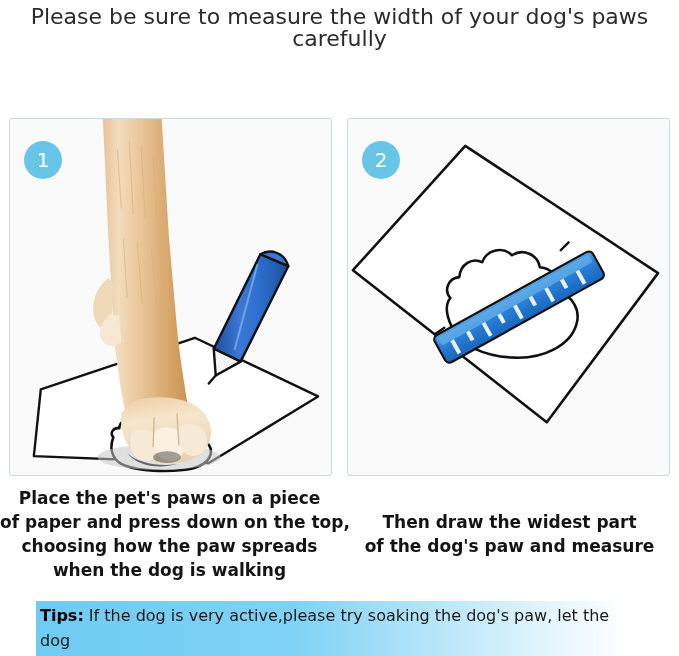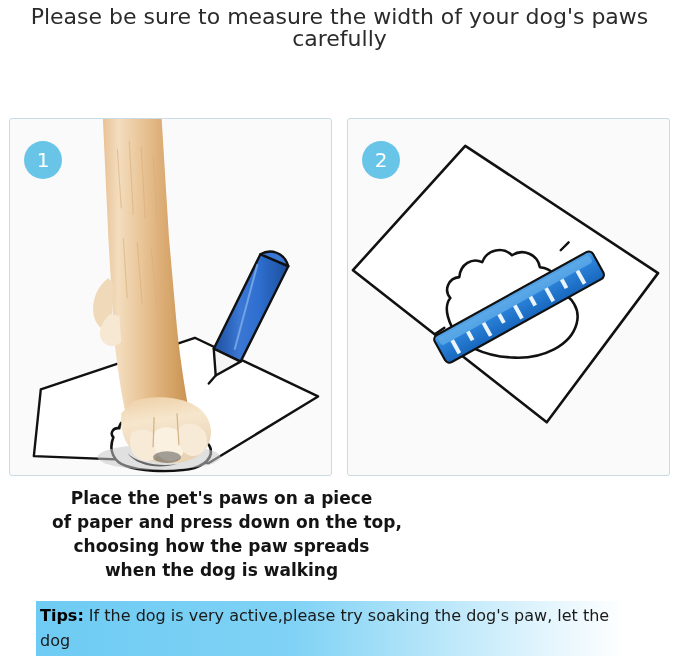--- a/index.html
+++ b/index.html
@@ -100,21 +100,21 @@
   .caption {
     position: absolute;
     top: 0;
     text-align: center;
     font-size: 17px;
     line-height: 24px;
     font-weight: bold;
     color: #141414;
     font-family: "DejaVu Sans", sans-serif;
   }
-  #caption-1 { left: 12px;   width: 339px; padding-left: 40px; }
+  #caption-1 { left: 0;   width: 339px; }
   #caption-2 { left: 340px; width: 339px; padding-top: 24px; }
   .caption .cap-line { display: block; white-space: nowrap; }
 
   
   #tips {
     position: absolute;
     left: 36px;
     top: 601px;
     width: 608px;
     padding: 2px 4px 3px 4px;
@@ -284,18 +284,22 @@
   </div>
 </div>
 
 <div id="captions">
   <div class="caption" id="caption-1">
     <span class="cap-line">Place the pet's paws on a piece</span>
     <span class="cap-line">of paper and press down on the top,</span>
     <span class="cap-line">choosing how the paw spreads</span>
     <span class="cap-line">when the dog is walking</span>
   </div>
+  <div class="caption" id="caption-2">
+    <span class="cap-line">Then draw the widest part</span>
+    <span class="cap-line">of the dog's paw and measure</span>
+  </div>
 </div>
 
 <div id="tips">
   <span class="tips-line"><span class="tips-label">Tips:</span><span> If the dog is very active,please try soaking the dog's paw,  let the dog</span></span>
   <span class="tips-line tips-line-2">step on the white paper,then measure the width of the wet paw print</span>
 </div>
 
 </body></html>

